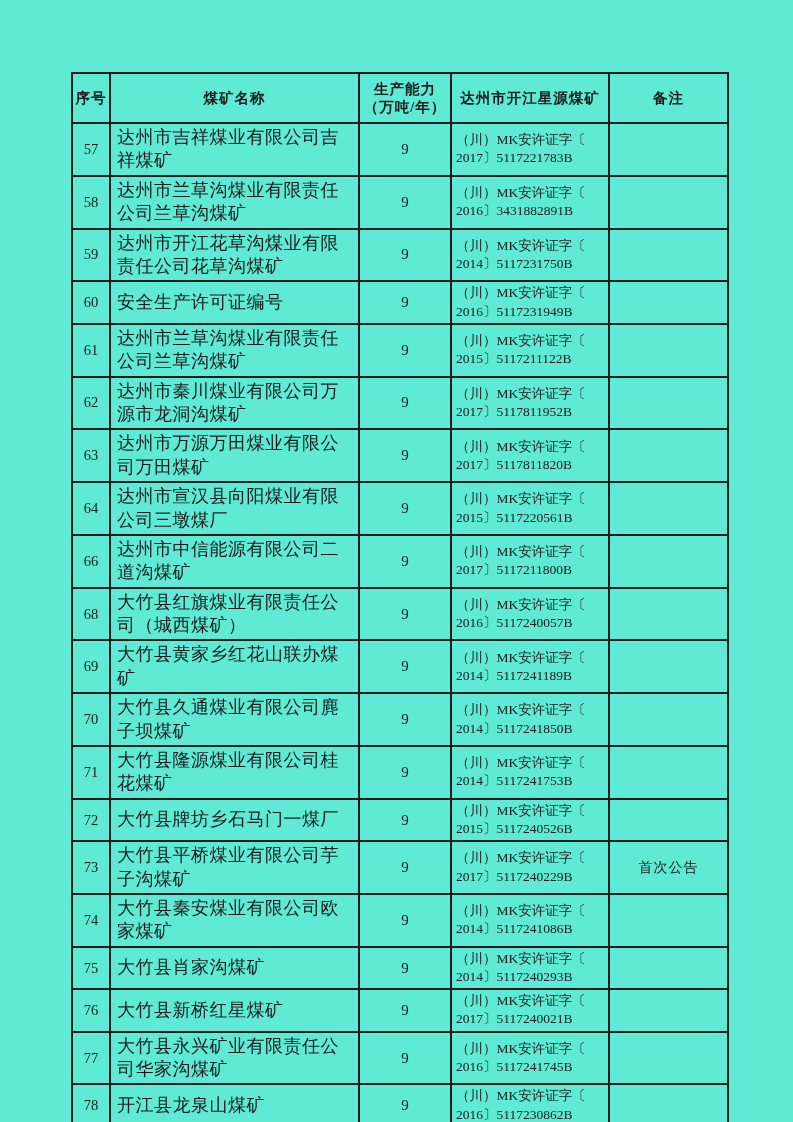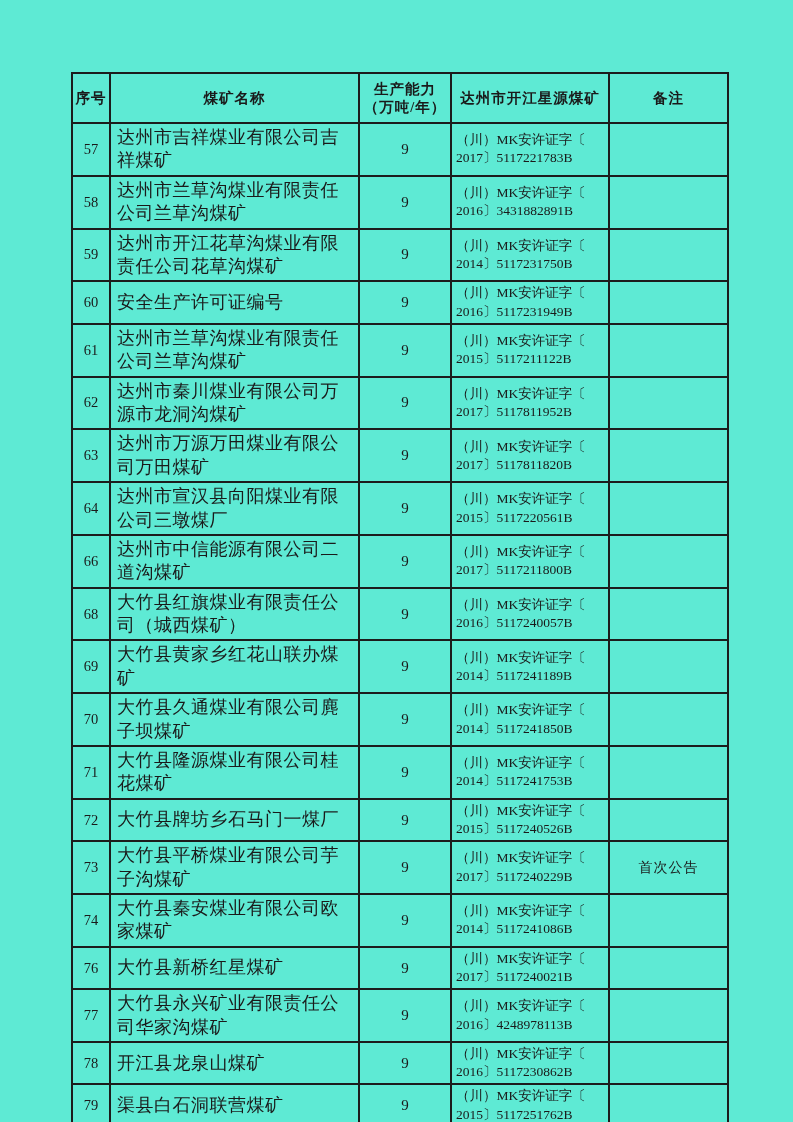--- a/index.html
+++ b/index.html
@@ -263,36 +263,46 @@
           <td class="cell-index">74</td>
           <td class="cell-name">大竹县秦安煤业有限公司欧家煤矿</td>
           <td class="cell-capacity">9</td>
           <td class="cell-license">
             <div>（川）MK安许证字〔</div>
             <div>2014〕5117241086B</div>
           </td>
           <td class="cell-remark"></td>
         </tr>
         <tr>
+          <td class="cell-index">75</td>
+          <td class="cell-name">大竹县肖家沟煤矿</td>
+          <td class="cell-capacity">9</td>
+          <td class="cell-license">
+            <div>（川）MK安许证字〔</div>
+            <div>2014〕5117240293B</div>
+          </td>
+          <td class="cell-remark"></td>
+        </tr>
+        <tr>
           <td class="cell-index">76</td>
           <td class="cell-name">大竹县新桥红星煤矿</td>
           <td class="cell-capacity">9</td>
           <td class="cell-license">
             <div>（川）MK安许证字〔</div>
             <div>2017〕5117240021B</div>
           </td>
           <td class="cell-remark"></td>
         </tr>
         <tr>
           <td class="cell-index">77</td>
           <td class="cell-name">大竹县永兴矿业有限责任公司华家沟煤矿</td>
           <td class="cell-capacity">9</td>
           <td class="cell-license">
             <div>（川）MK安许证字〔</div>
-            <div>2016〕4248978113B</div>
+            <div>2016〕5117241745B</div>
           </td>
           <td class="cell-remark"></td>
         </tr>
         <tr>
           <td class="cell-index">78</td>
           <td class="cell-name">开江县龙泉山煤矿</td>
           <td class="cell-capacity">9</td>
           <td class="cell-license">
             <div>（川）MK安许证字〔</div>
             <div>2016〕5117230862B</div>

